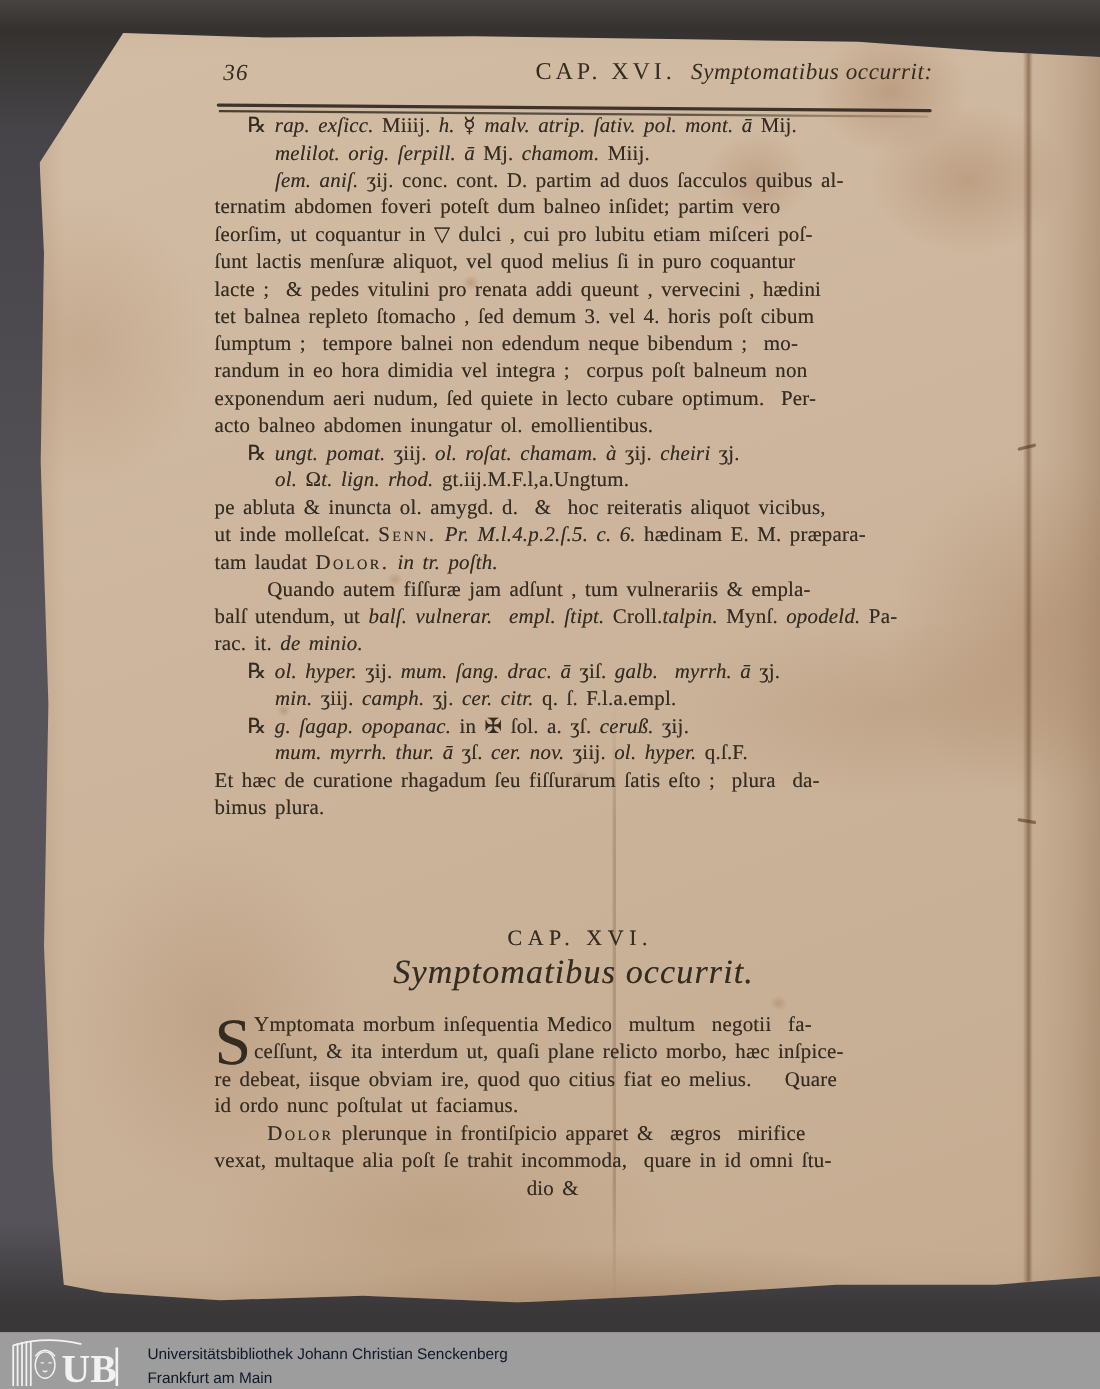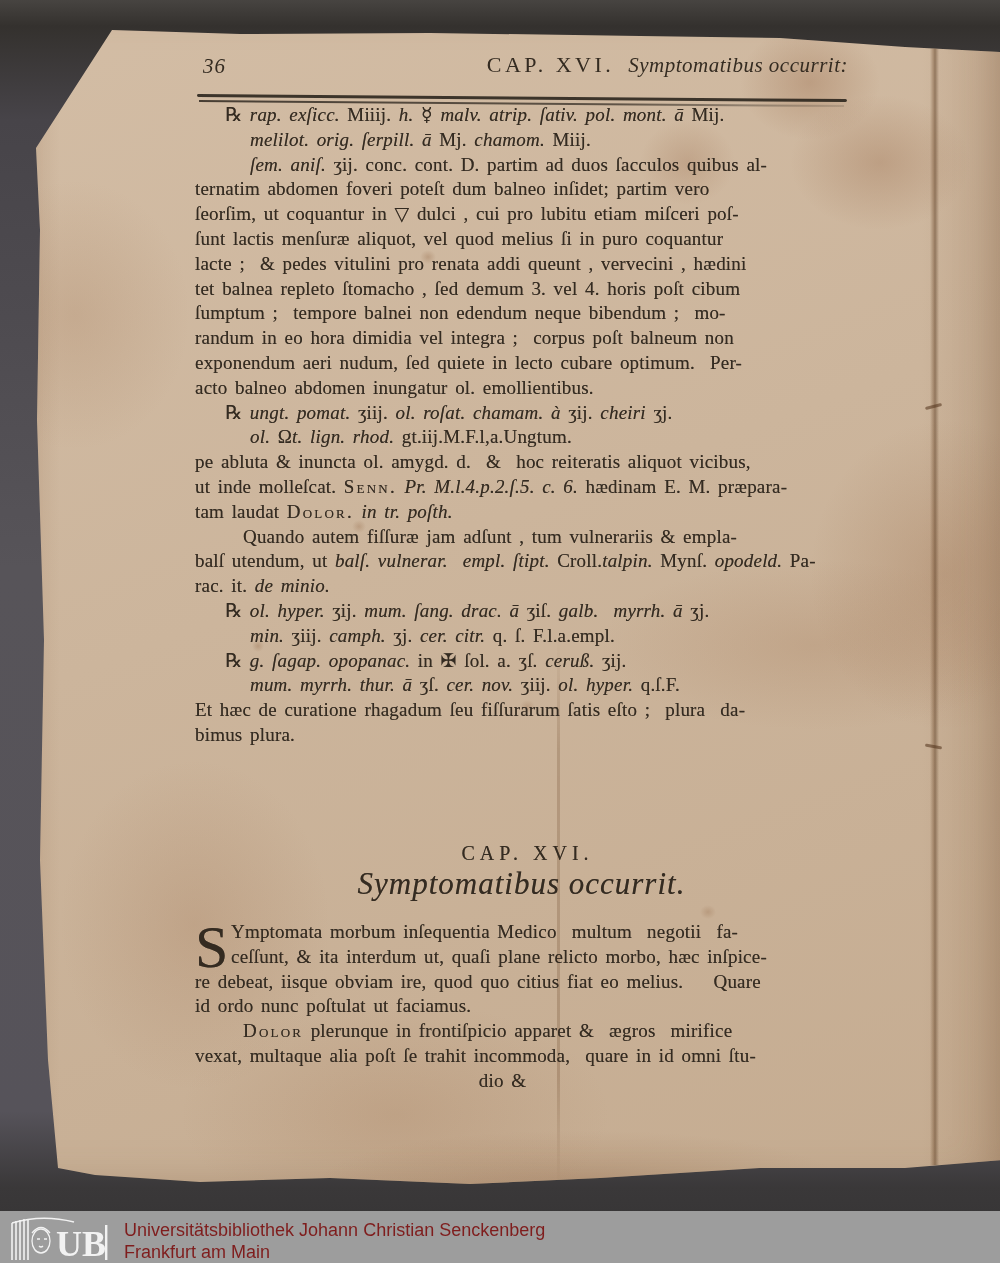--- a/index.html
+++ b/index.html
@@ -76,22 +76,22 @@
   .dcpad{padding-left:36px;}
   .dropcap{position:absolute;left:0;top:2px;font-size:60px;line-height:50px;letter-spacing:0;}
   .cap-head{position:absolute;top:842px;left:0;width:100%;text-align:center;font-size:20px;letter-spacing:5px;padding-left:6px;
             text-shadow:0 0 .4px rgba(47,40,32,.55);}
   .cap-title{position:absolute;top:866px;left:0;width:100%;text-align:center;font-style:italic;font-size:31px;letter-spacing:1px;
              text-shadow:0 0 .4px rgba(47,40,32,.55);}
 
   
   .footer{position:absolute;left:0;top:1211px;width:1000px;height:52px;background:#9d9d9d;display:flex;align-items:flex-end;}
   .ub-logo{margin-left:8px;width:102px;height:48px;flex:0 0 auto;}
-  .footer-text{margin-left:14px;font-family:"Liberation Sans","DejaVu Sans",sans-serif;
-               font-size:18px;line-height:22px;color:#7f1d1d;}
+  .footer-text{margin-left:24px;font-family:"Liberation Sans","DejaVu Sans",sans-serif;
+               font-size:14px;line-height:22px;color:#0f172a;}
 </style>
 </head>
 <body>
 
 <div class="stage">
 
   <div class="paper">
     <div class="gutter-crease"></div>
     <div class="fold-crease"></div>
 

